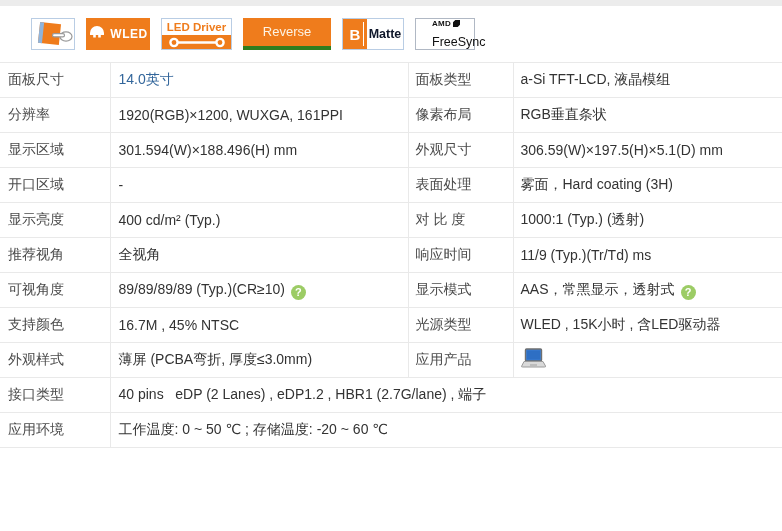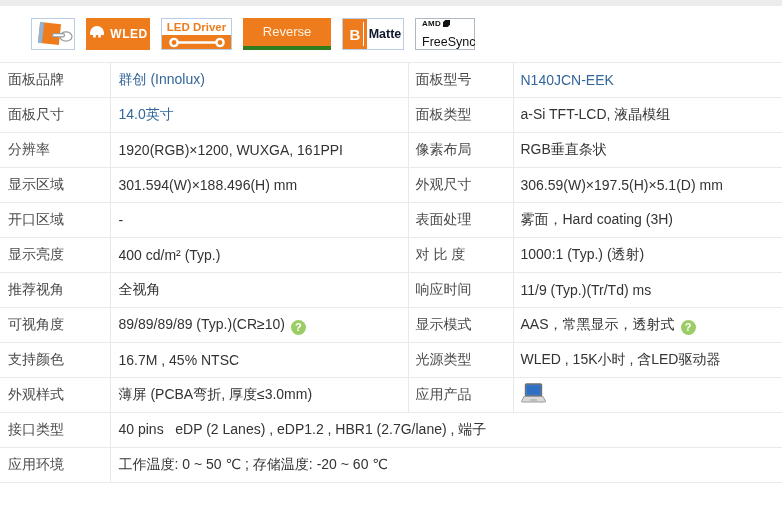--- a/index.html
+++ b/index.html
@@ -24,21 +24,21 @@
   .ld-bottom{height:14px;background:#ef7c1c;display:flex;align-items:center;justify-content:center;}
   .badge-reverse{width:88px;background:#ef7c1c;border-bottom:4px solid #2f7d1f;
     color:#fdf3e3;font-size:13px;text-align:center;line-height:27px;}
   .badge-matte{width:62px;display:flex;}
   .matte-b{width:24px;background:#ef7c1c;color:#fff;font-weight:bold;font-size:15px;
     display:flex;align-items:center;justify-content:center;position:relative;}
   .matte-b::after{content:"";position:absolute;right:3px;top:3px;bottom:3px;width:1px;background:#fff;}
   .matte-label{flex:1;display:flex;align-items:center;justify-content:center;
     color:#0f172a;font-weight:bold;font-size:12.5px;}
   .badge-freesync{width:60px;border:1px solid #b0b8c4;background:#fff;
-    display:flex;flex-direction:column;justify-content:center;padding-left:6px;box-sizing:border-box;}
+    display:flex;flex-direction:column;justify-content:center;padding-left:16px;box-sizing:border-box;}
   .amd-row{display:flex;align-items:center;height:9px;}
   .amd-text{font-size:8px;font-weight:bold;color:#111;letter-spacing:.3px;}
   .freesync-text{font-size:12.5px;color:#111;margin-top:7px;}
   
   table.spec{border-collapse:collapse;table-layout:fixed;width:782px;margin-top:12px;
     border-top:1px solid #e9e9e9;}
   table.spec td{height:32px;border-bottom:1px solid #e9e9e9;font-size:14px;
     overflow:hidden;white-space:nowrap;}
   td.lab{color:#4a4a4a;padding-left:8px;}
   td.val{color:#333;padding-left:8px;}
@@ -112,26 +112,20 @@
 </div>
 
 <table class="spec">
   <colgroup>
       <col style="width:110px">
       <col style="width:298px">
       <col style="width:105px">
       <col style="width:269px">
     </colgroup>
   <tbody>
-      <tr>
-    <td class="lab br">面板品牌</td>
-    <td class="val br"><span class="link">群创 (Innolux)</span></td>
-    <td class="lab2 br">面板型号</td>
-    <td class="val2"><span class="link">N140JCN-EEK</span></td>
-  </tr>
   <tr>
     <td class="lab br">面板尺寸</td>
     <td class="val br"><span class="link">14.0英寸</span></td>
     <td class="lab2 br">面板类型</td>
     <td class="val2">a-Si TFT-LCD, 液晶模组</td>
   </tr>
   <tr>
     <td class="lab br">分辨率</td>
     <td class="val br">1920(RGB)×1200, WUXGA, 161PPI</td>
     <td class="lab2 br">像素布局</td>

